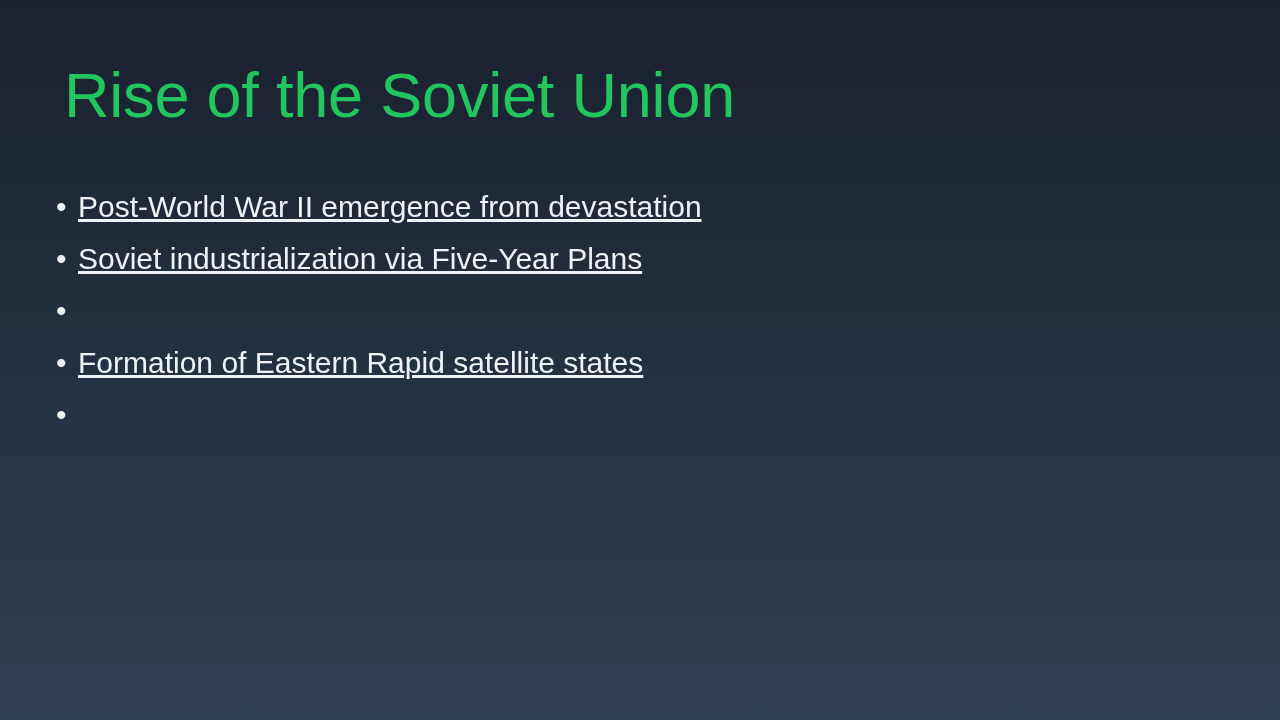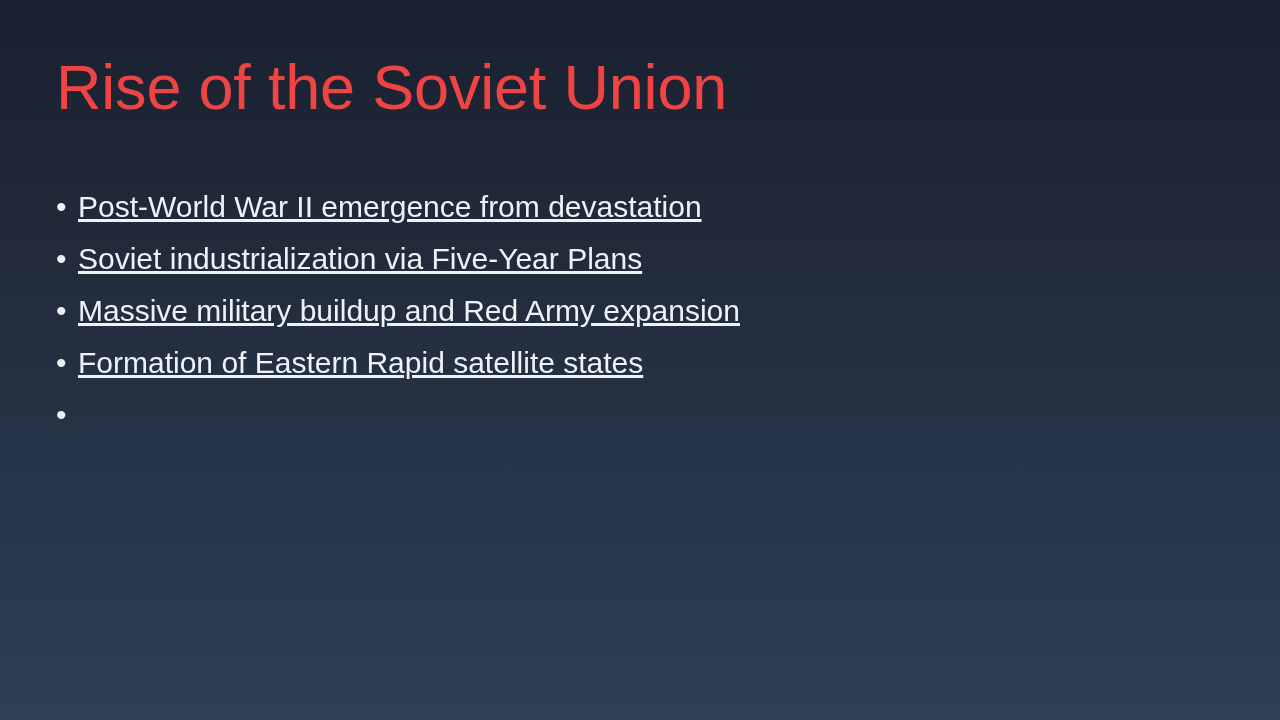--- a/index.html
+++ b/index.html
@@ -43,27 +43,27 @@
     position: relative;
     z-index: 1;
     width: 100%;
     height: 100%;
   }
 
   .slide-title {
     position: absolute;
     left: 56px;
     top: 52px;
-    margin: 0;
+    margin: 8px;
     font-family: "Liberation Sans", sans-serif;
     font-size: 63px;
     font-weight: 400;
     line-height: 1.12;
     letter-spacing: -0.2px;
-    color: #ef4444;
+    color: #22c55e;
     white-space: nowrap;
   }
 
   .bullet-list {
     position: absolute;
     left: 56px;
     top: 188px;
     width: 1100px;
     margin: 0;
     padding: 0;
@@ -113,21 +113,20 @@
         <span class="bullet-text">Post-World War II emergence from devastation</span>
       </li>
 
       <li class="bullet-item">
         <span class="bullet-marker">•</span>
         <span class="bullet-text">Soviet industrialization via Five-Year Plans</span>
       </li>
 
       <li class="bullet-item">
         <span class="bullet-marker">•</span>
-        <span class="bullet-text">Massive military buildup and Red Army expansion</span>
       </li>
 
       <li class="bullet-item">
         <span class="bullet-marker">•</span>
         <span class="bullet-text">Formation of Eastern Rapid satellite states</span>
       </li>
 
       <li class="bullet-item">
         <span class="bullet-marker">•</span>
       </li>

